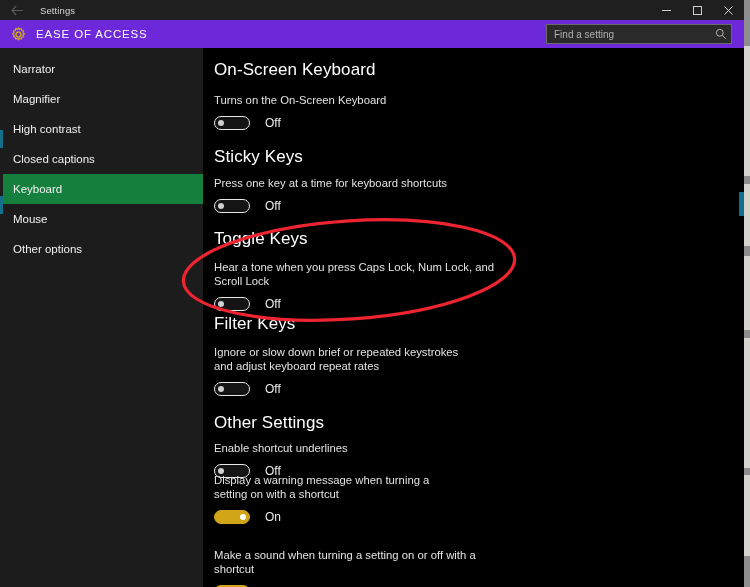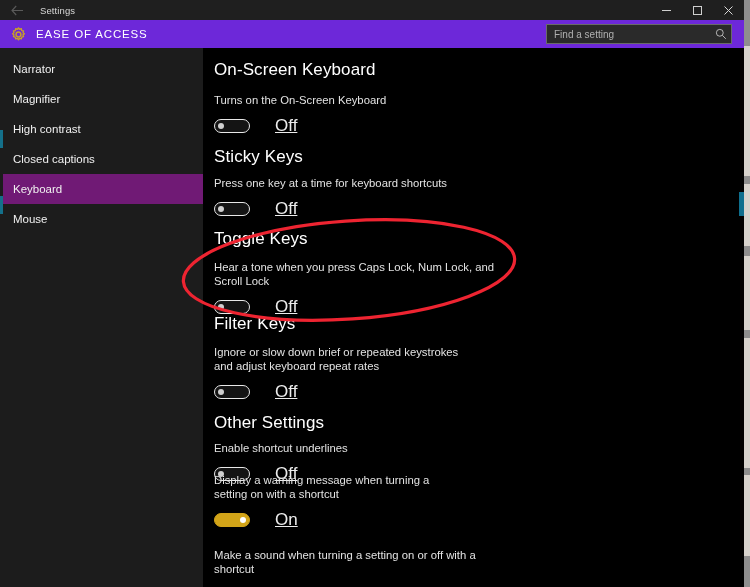--- a/index.html
+++ b/index.html
@@ -140,21 +140,21 @@
   .nav-item {
     height: 30px;
     display: flex;
     align-items: center;
     padding-left: 10px;
     color: #f0f0f0;
     font-size: 11.5px;
     box-sizing: border-box;
   }
   .nav-item.selected {
-    background: #701a75;
+    background: #15803d;
   }
 
   
   .content {
     position: absolute;
     left: 203px;
     top: 48px;
     width: 554px;
     height: 539px;
     background: #000000;
@@ -207,23 +207,22 @@
     position: absolute;
     right: 3px;
     top: 50%;
     transform: translateY(-50%);
     width: 6px; height: 6px;
     border-radius: 50%;
     background: #ffffff;
   }
   .switch-label {
     color: #ececec;
-    font-size: 17px;
-    margin-left: 25px;
-    text-decoration: underline;
+    font-size: 12px;
+    margin-left: 15px;
   }
 
   
   .right-edge {
     position: absolute;
     right: 0;
     top: 0;
     width: 6px;
     height: 587px;
     background: #d7d3cd;
@@ -325,20 +324,23 @@
       <span>High contrast</span>
     </div>
     <div class="nav-item">
       <span>Closed captions</span>
     </div>
     <div class="nav-item selected">
       <span>Keyboard</span>
     </div>
     <div class="nav-item">
       <span>Mouse</span>
+    </div>
+    <div class="nav-item">
+      <span>Other options</span>
     </div>
   </div>
 
   <div class="content">
 
     <div style="position:absolute; left:11px; top:12px;">
       <div class="sec-title">On-Screen Keyboard</div>
     </div>
     <div style="position:absolute; left:11px; top:45px;">
       <div class="sec-desc">Turns on the On-Screen Keyboard</div>

